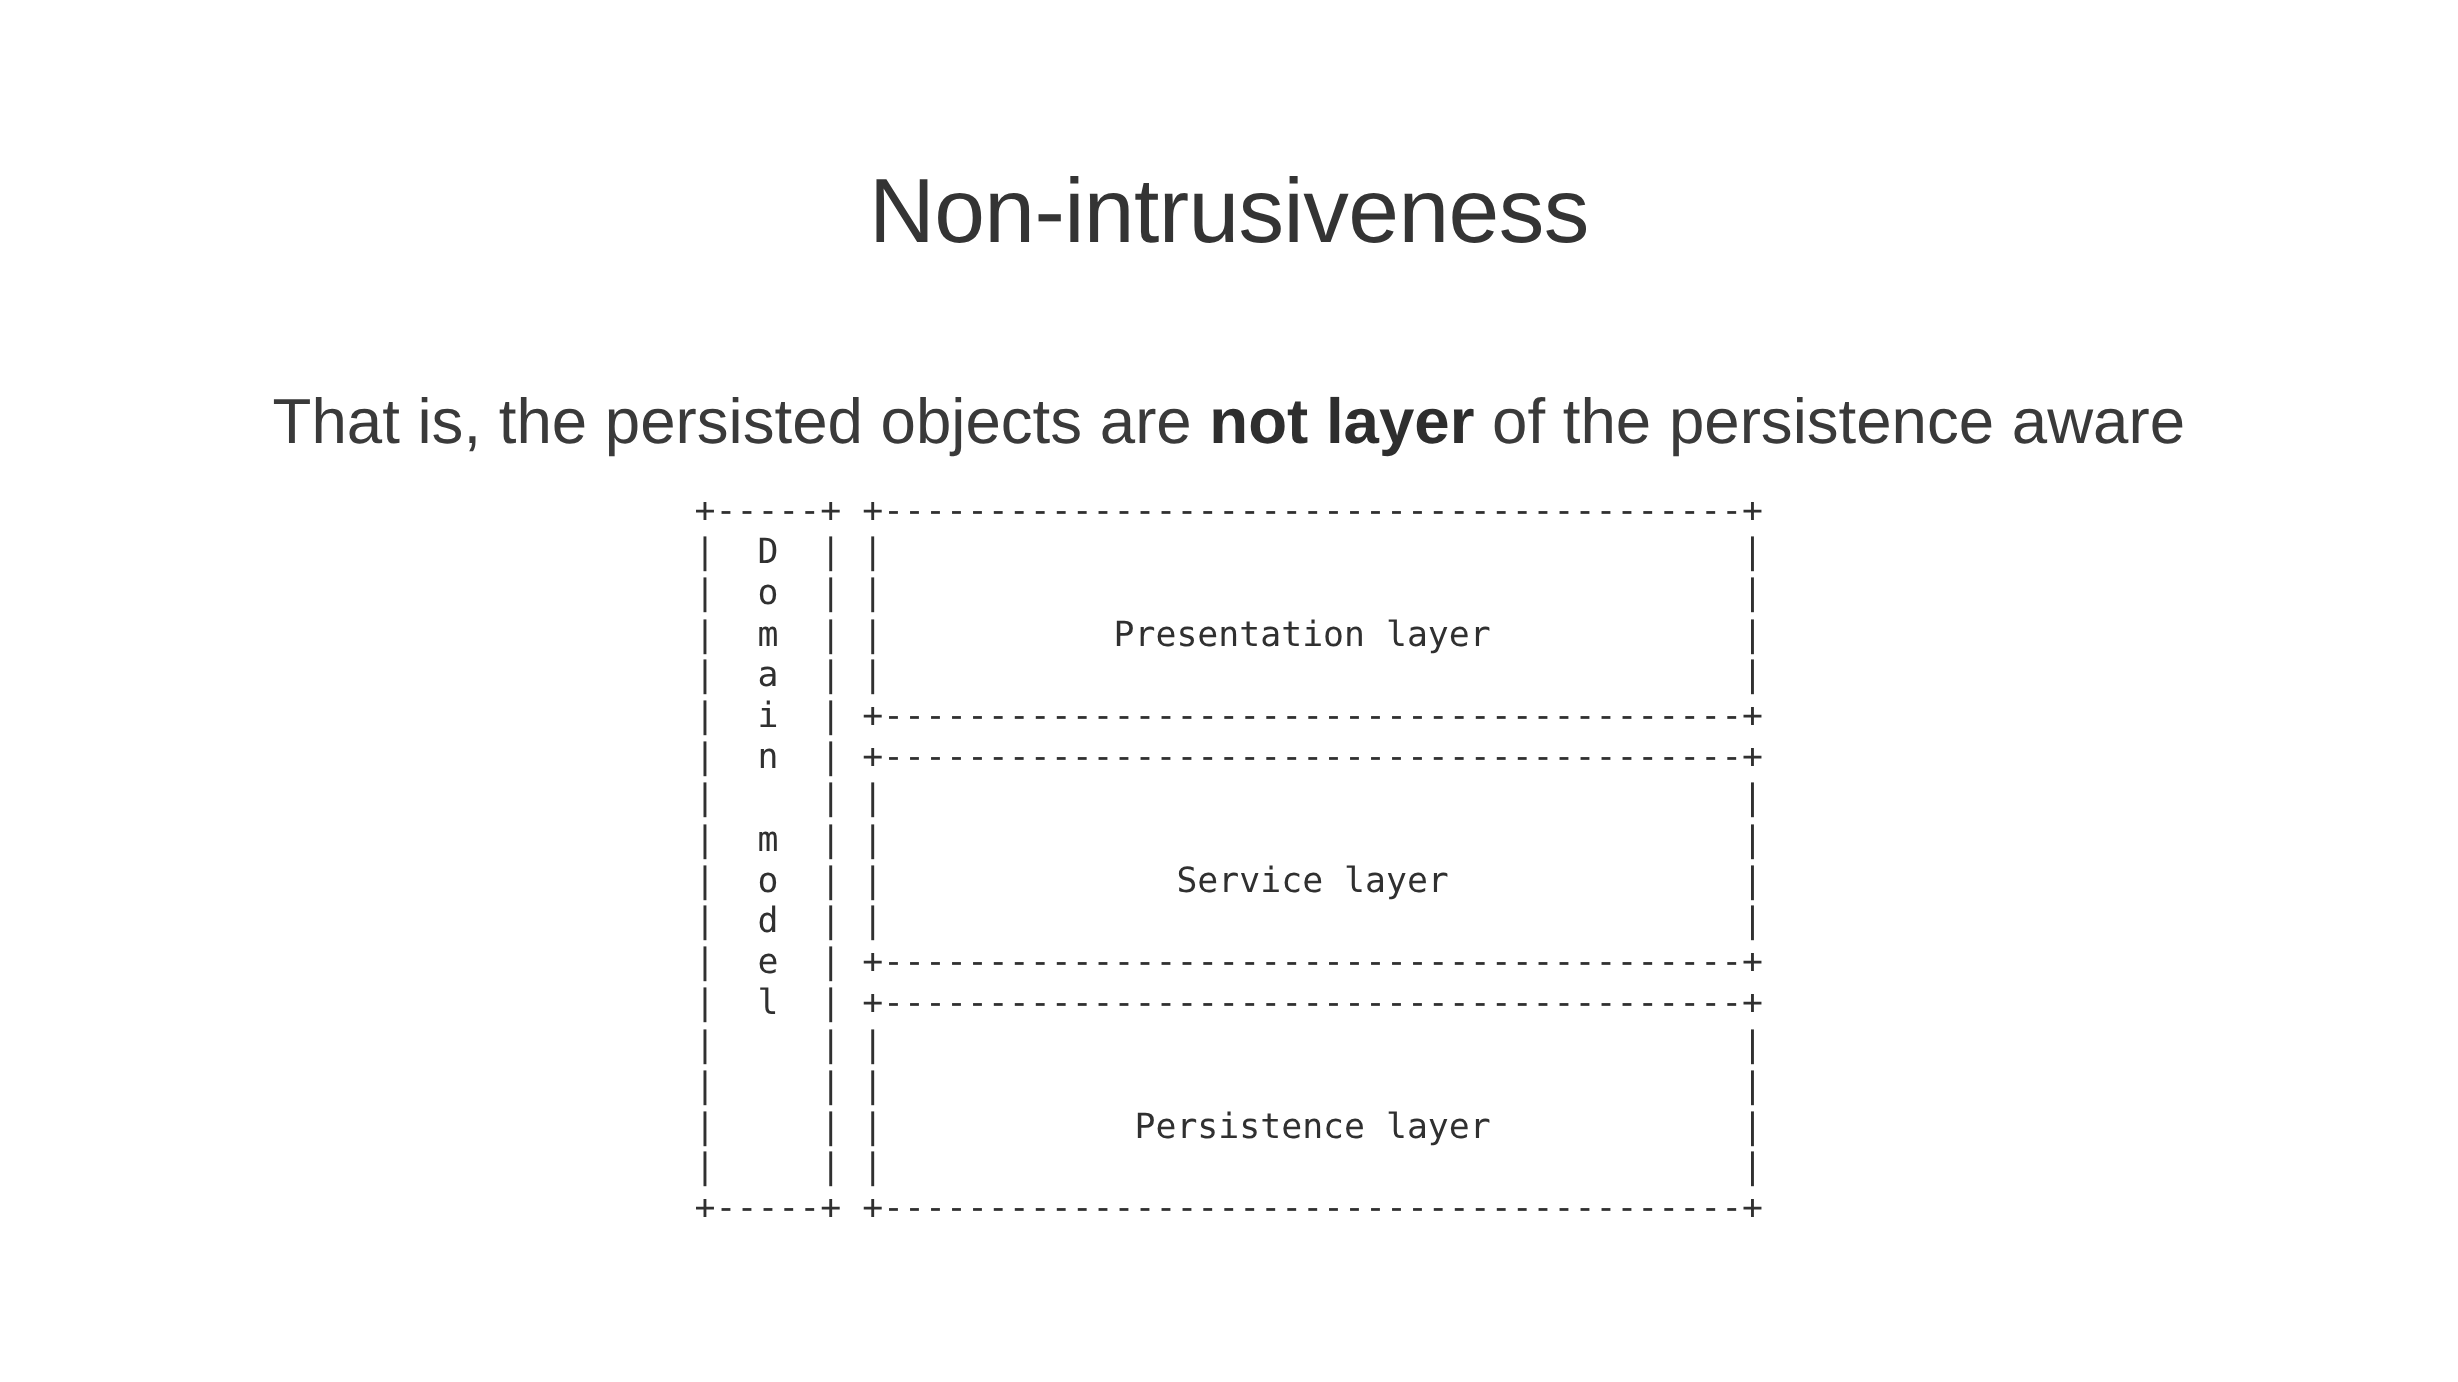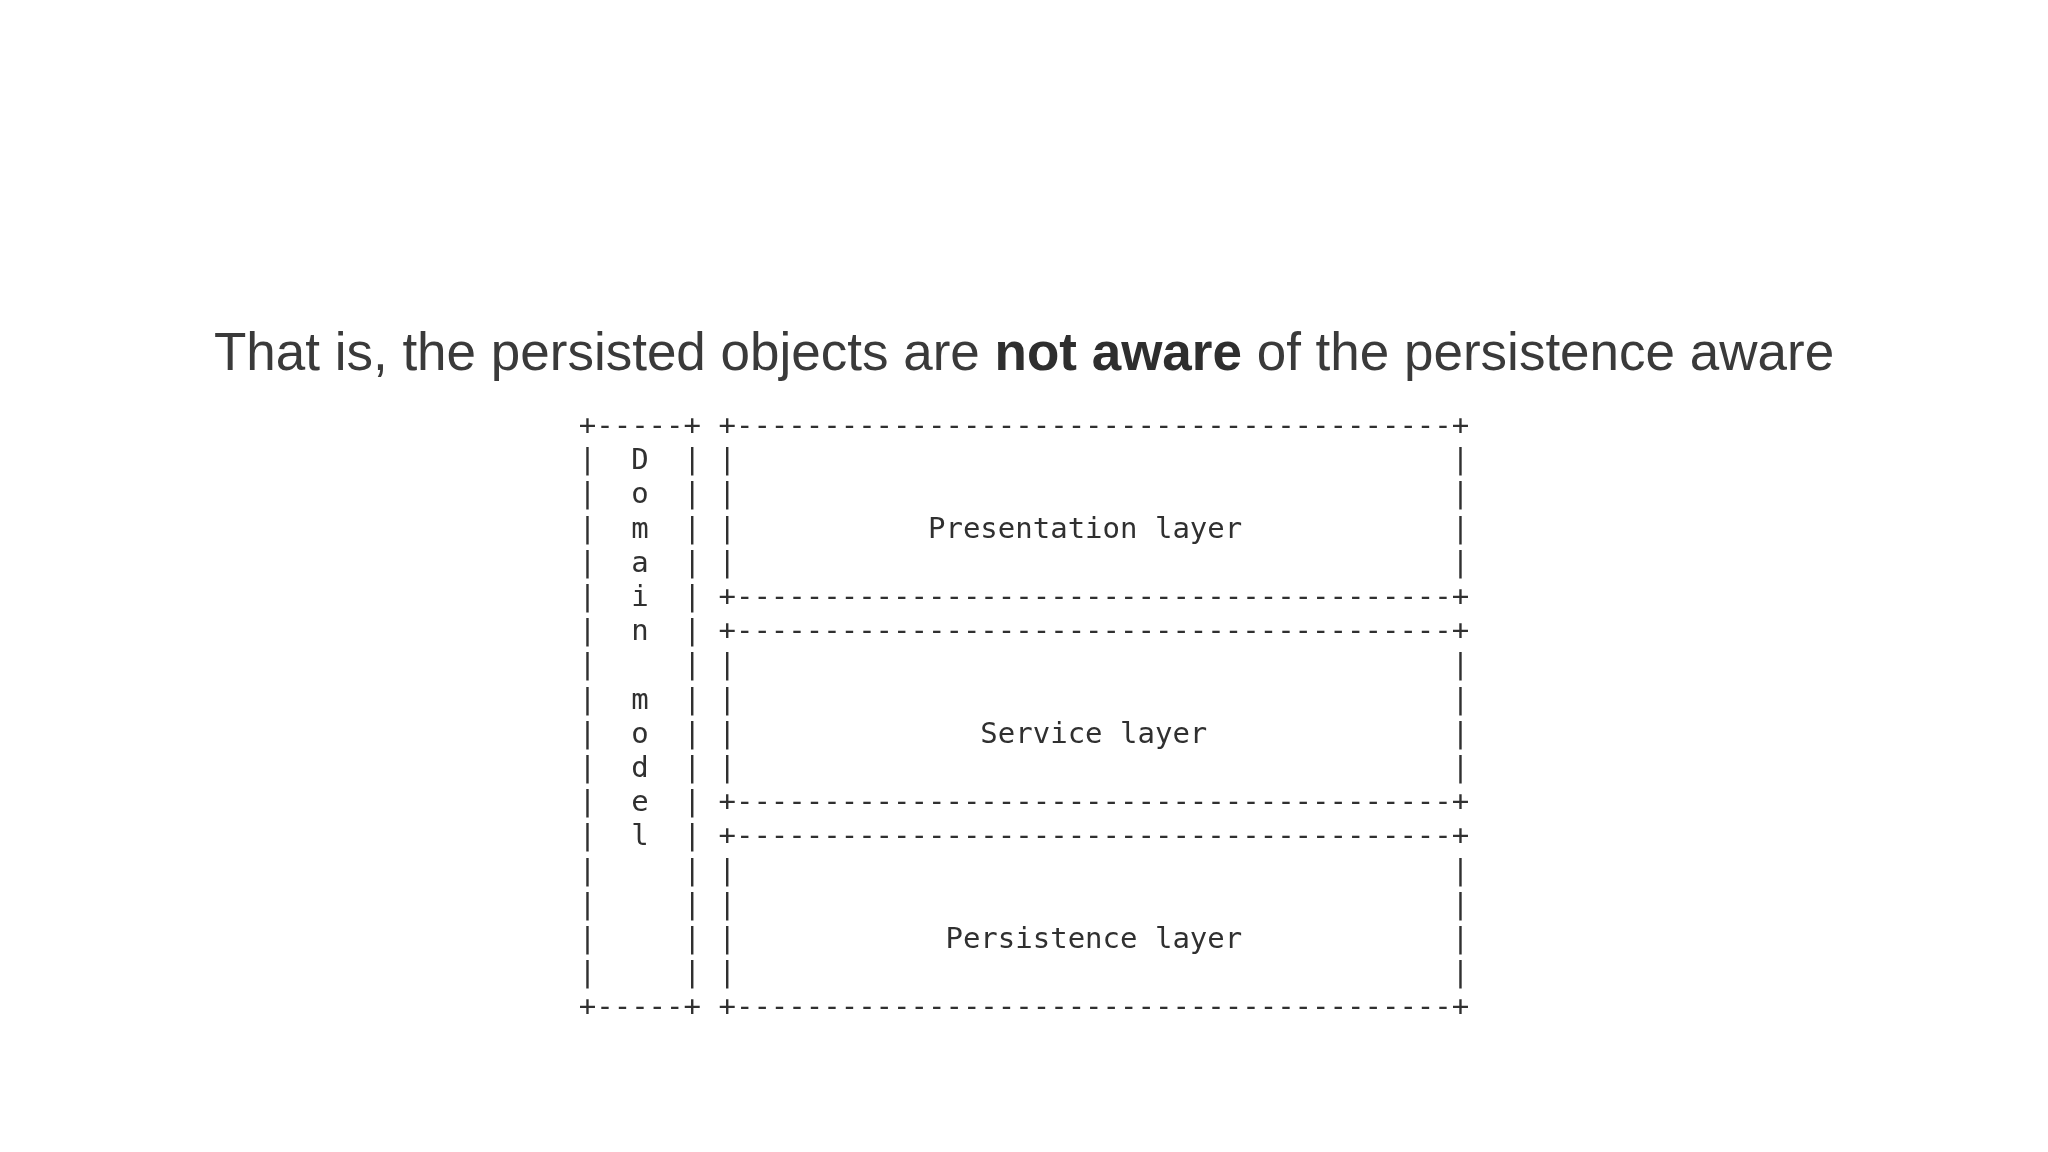--- a/index.html
+++ b/index.html
@@ -79,22 +79,23 @@
     padding: 0;
     font-weight: 400;
     tab-size: 4;
   }
 </style>
 </head>
 <body>
 
 <div class="slide">
 
+  <h1 class="slide-title">Non-intrusiveness</h1>
 
-  <p class="slide-subtitle"><span>That is, the persisted objects are </span><span class="em">not aware</span><span> of the persistence aware</span></p>
+  <p class="slide-subtitle"><span>That is, the persisted objects are </span><span class="em">not layer</span><span> of the persistence aware</span></p>
 
   <div class="diagram-wrap">
     <pre class="ascii-art">+-----+ +-----------------------------------------+
 |  D  | |                                         |
 |  o  | |                                         |
 |  m  | |           Presentation layer            |
 |  a  | |                                         |
 |  i  | +-----------------------------------------+
 |  n  | +-----------------------------------------+
 |     | |                                         |

